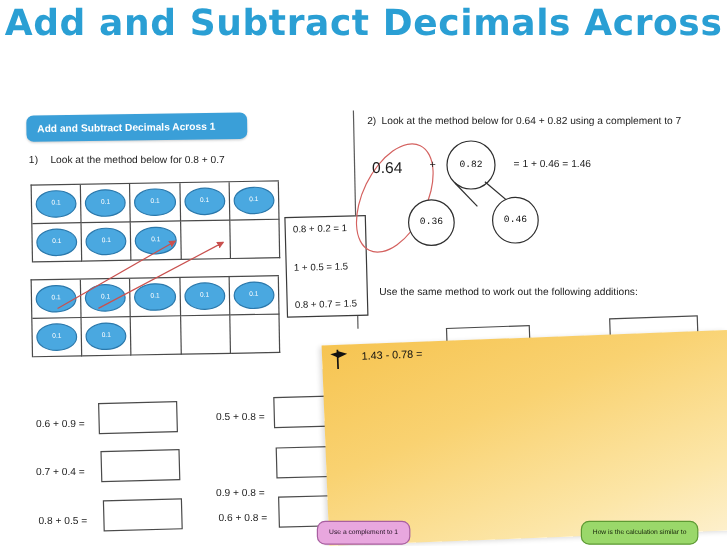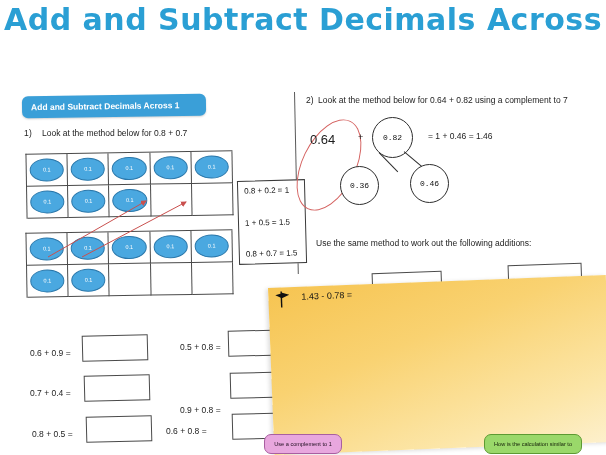--- a/index.html
+++ b/index.html
@@ -318,21 +318,21 @@
   <div class="ans-box" style="left:82px; top:335px; width:66px; height:26px; transform:rotate(-1.5deg);"></div>
   <div class="wtext" style="left:30px; top:388px;">0.7 + 0.4 =</div>
   <div class="ans-box" style="left:84px; top:375px; width:66px; height:26px; transform:rotate(-1.5deg);"></div>
   <div class="wtext" style="left:32px; top:429px;">0.8 + 0.5 =</div>
   <div class="ans-box" style="left:86px; top:416px; width:66px; height:26px; transform:rotate(-1.5deg);"></div>
 
   <div class="wtext" style="left:180px; top:342px;">0.5 + 0.8 =</div>
   <div class="ans-box" style="left:228px; top:330px; width:62px; height:26px; transform:rotate(-1.5deg);"></div>
   <div class="wtext" style="left:180px; top:385px;margin-top:20px;">0.9 + 0.8 =</div>
   <div class="ans-box" style="left:230px; top:372px; width:62px; height:26px; transform:rotate(-1.5deg);"></div>
-  <div class="wtext" style="left:166px; top:426px;">0.6 + 0.8 =</div>
+  <div class="wtext" style="left:182px; top:426px;">0.6 + 0.8 =</div>
   <div class="ans-box" style="left:232px; top:413px; width:62px; height:26px; transform:rotate(-1.5deg);"></div>
 
   <div class="wtext" style="left:306px; top:95px;">2)</div>
   <div class="wtext" style="left:318px; top:95px;">Look at the method below for 0.64 + 0.82 using a complement to 7</div>
 
   <div class="red-ellipse" style="left:302px; top:116px; width:52px; height:96px;"></div>
 
   <div class="wtext" style="left:310px; top:132px; font-size:13px;">0.64</div>
   <div class="wtext" style="left:358px; top:132px; font-size:9px;">+</div>
 

